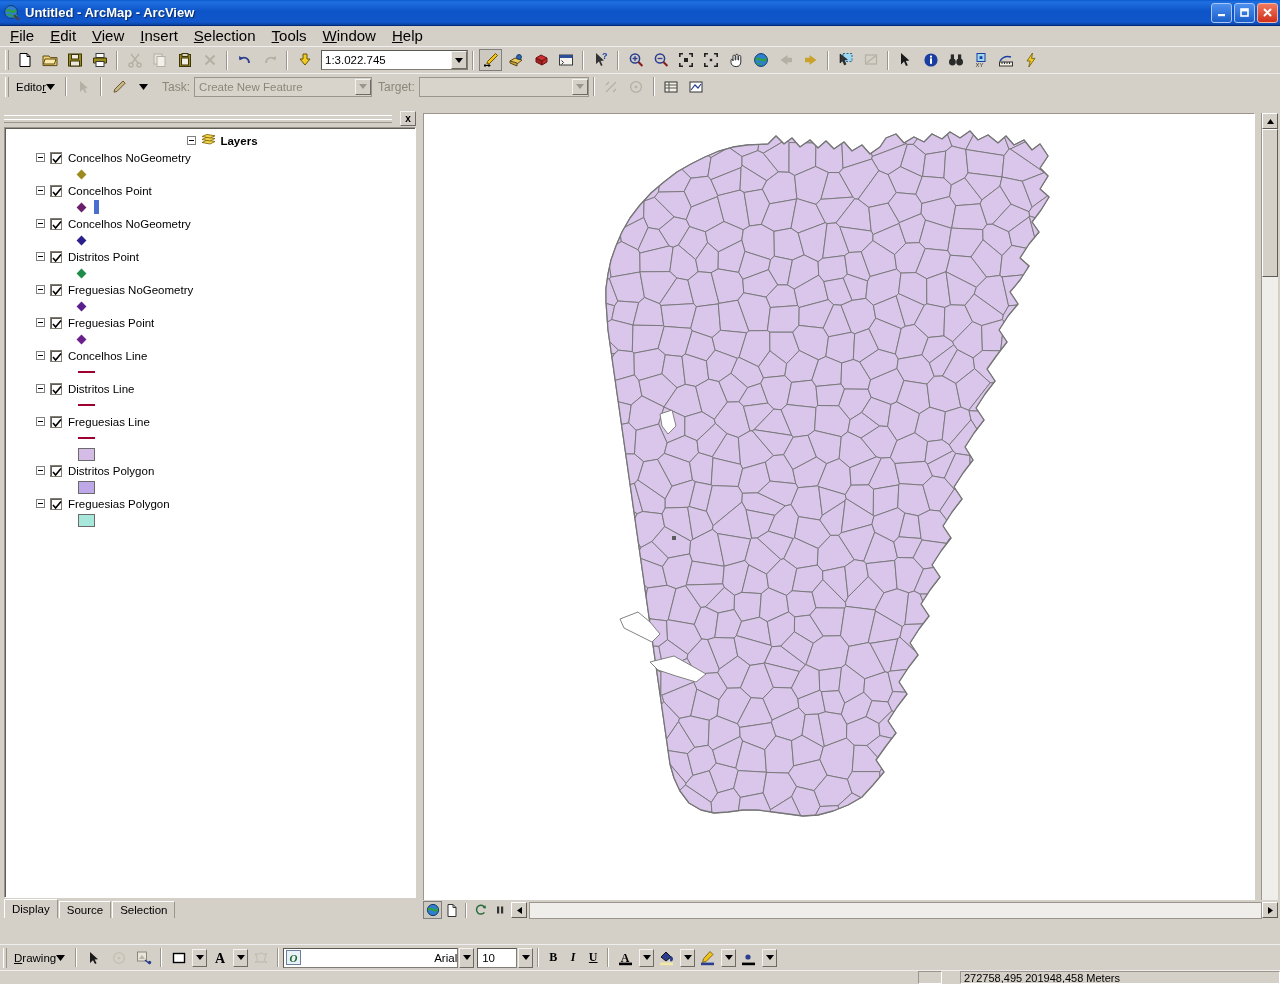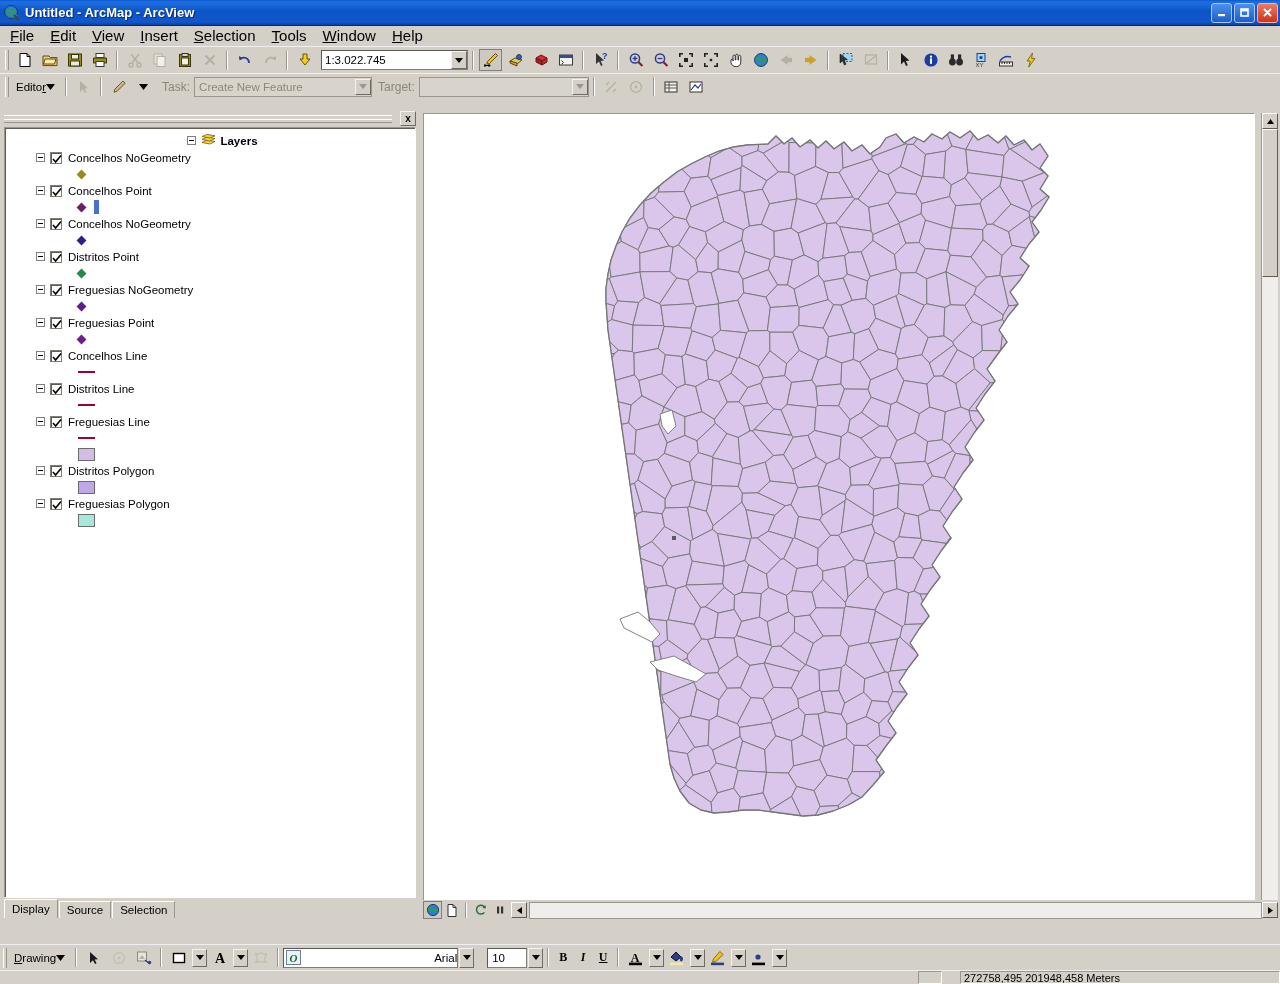--- a/index.html
+++ b/index.html
@@ -1426,21 +1426,21 @@
           </svg>
       </span>
       <span style="flex:1 1 auto;text-align:right;">Arial</span>
     </span>
     <span class="dd-arrow" style="height:20px;">
       <svg width="8" height="5" viewBox="0 0 8 5">
           <path d="M0 0 L8 0 L4 5 Z" fill="#000"></path>
         </svg>
     </span>
 
-    <span class="sizebox" style="margin-left:13px;">
+    <span class="sizebox" style="margin-left:3px;">
       <span>10</span>
     </span>
     <span class="dd-arrow" style="height:20px;">
       <svg width="8" height="5" viewBox="0 0 8 5">
           <path d="M0 0 L8 0 L4 5 Z" fill="#000"></path>
         </svg>
     </span>
 
     <span class="sep"></span>
     <span class="fmt-btn" style="font-family:'Liberation Serif',serif;">B</span>

